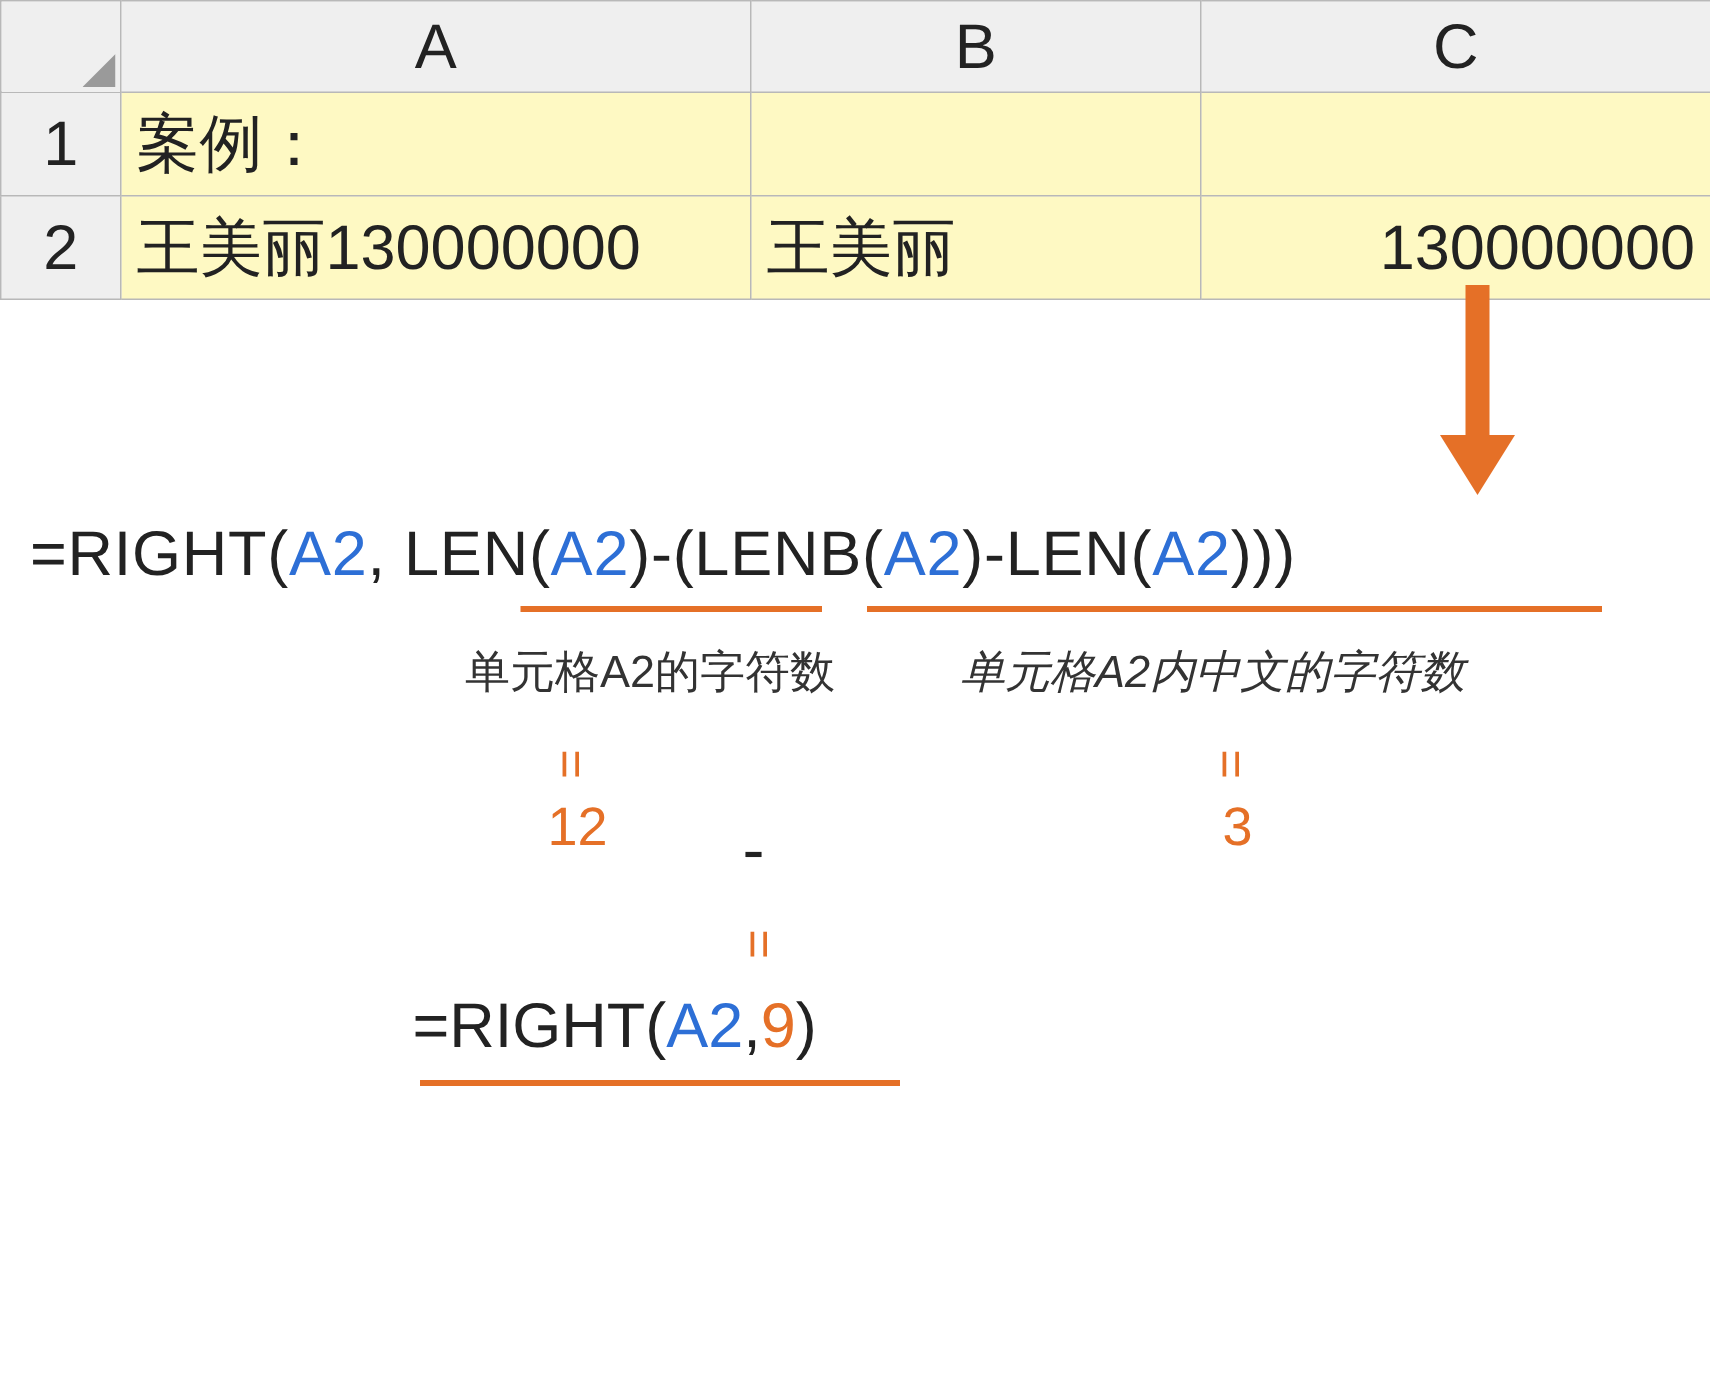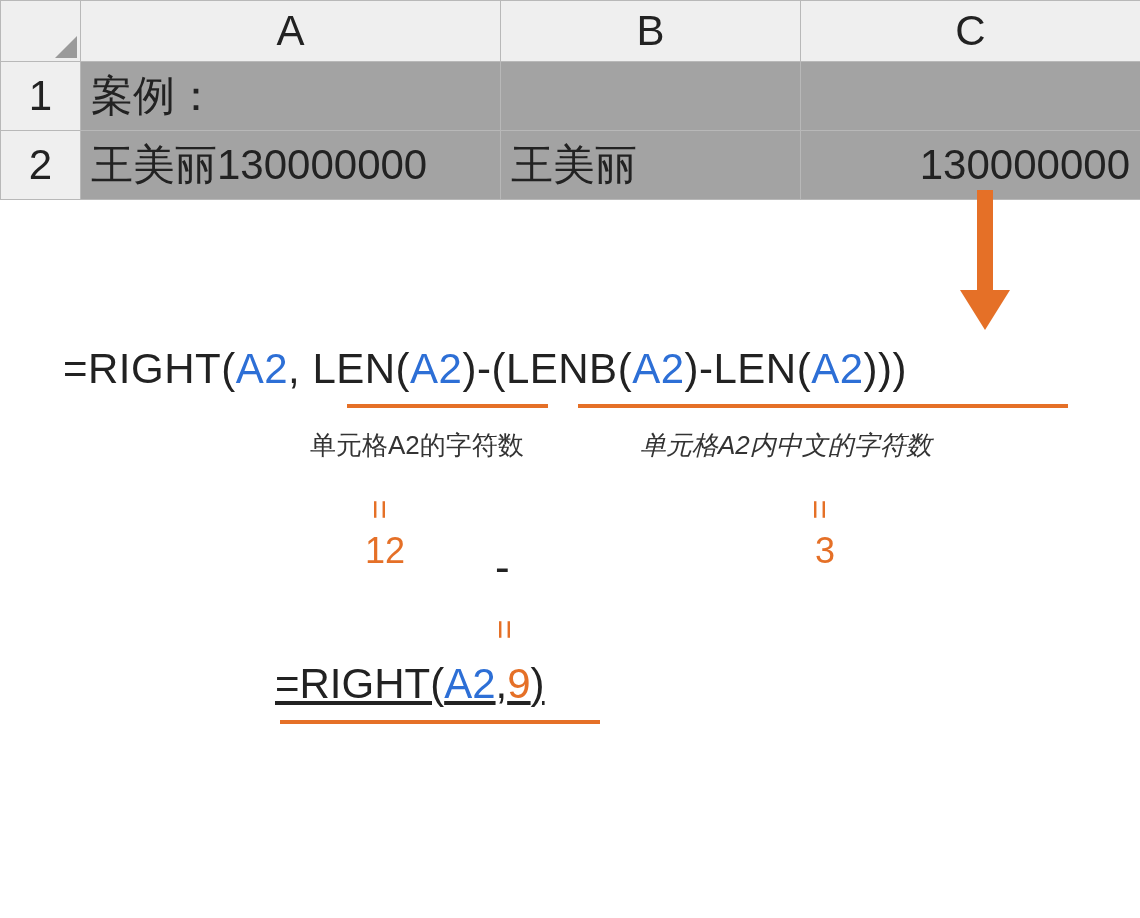--- a/index.html
+++ b/index.html
@@ -23,21 +23,21 @@
     left: 0;
     width: 1140px;
     table-layout: fixed;
   }
   .sheet th, .sheet td {
     border: 1px solid #b8b8b8;
     font-size: 42px;
     padding: 6px 10px;
     height: 56px;
     vertical-align: middle;
-    background: #a3a3a3;
+    background: #fef9c3;
     font-weight: normal;
   }
   .sheet thead th {
     background: #efefef;
     text-align: center;
   }
   .sheet .rowhdr {
     background: #efefef;
     text-align: center;
     width: 80px;
@@ -60,37 +60,36 @@
   }
 
   
   .formula-main {
     position: absolute;
     top: 345px;
     left: 20px;
     font-size: 42px;
     white-space: nowrap;
     letter-spacing: 0.5px;
-    margin-left: 43px;
   }
   .blue { color: #2d6fd6; }
   .orange { color: #e57027; }
 
   
   .u1, .u2 {
     position: absolute;
     height: 4px;
     background: #e57027;
   }
   .u1 { top: 404px; left: 347px; width: 201px; }
   .u2 { top: 404px; left: 578px; width: 490px; }
 
   .note1, .note2 {
     position: absolute;
-    font-size: 26px;
+    font-size: 30px;
     color: #333;
     top: 428px;
   }
   .note1 { left: 310px; }
   .note2 { left: 640px; font-style: italic; }
 
   .eq1, .eq2, .eq3 {
     position: absolute;
     color: #e57027;
     font-size: 34px;
@@ -103,21 +102,20 @@
   .val1 { position: absolute; top: 530px; left: 365px; color:#e57027; font-size:36px; }
   .val2 { position: absolute; top: 530px; left: 815px; color:#e57027; font-size:36px; }
   .minus { position: absolute; top: 542px; left: 495px; font-size:44px; color:#222; }
 
   .formula2 {
     position: absolute;
     top: 660px;
     left: 275px;
     font-size: 42px;
     white-space: nowrap;
-    text-decoration: underline;
   }
   .u3 {
     position: absolute;
     height: 4px;
     background: #e57027;
     top: 720px; left: 280px; width: 320px;
   }
   .note3 {
     position: absolute;
     top: 760px;

